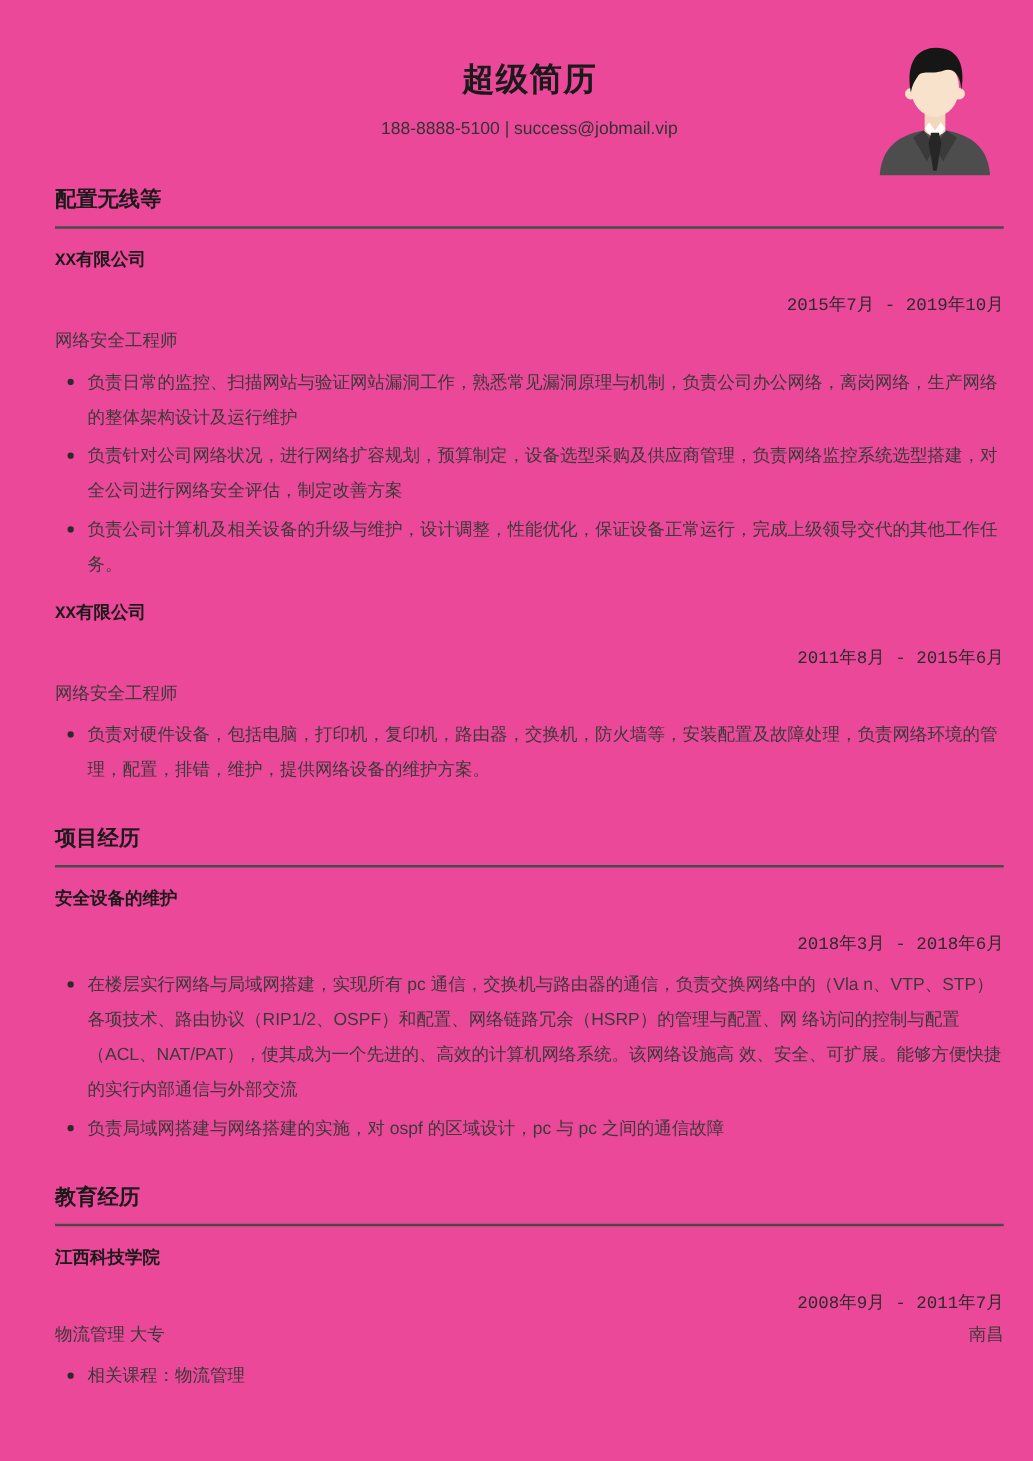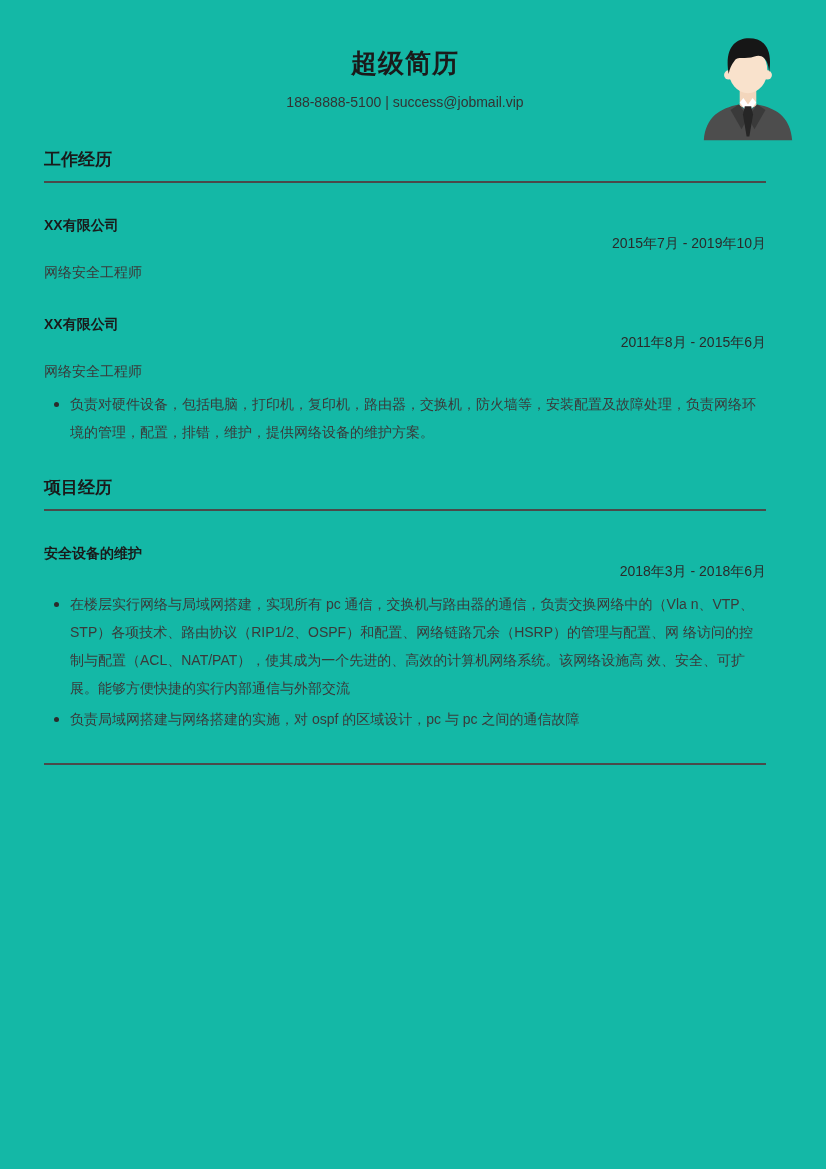--- a/index.html
+++ b/index.html
@@ -2,24 +2,24 @@
 <html lang="zh"><head>
 <meta charset="utf-8">
 <style>
   * { box-sizing: border-box; }
   html, body { margin: 0; padding: 0; background: #ffffff; }
   .page {
     position: relative;
     width: 826px;
     height: 1169px;
     margin: 0 auto;
-    background: #14b8a6;
+    background: #ec4899;
     font-family: "Liberation Sans", "DejaVu Sans", sans-serif;
     color: #3a3a3a;
-    padding: 34px 60px 0 44px;
+    padding: 34px 23px 0 44px;
     overflow: hidden;
   }
   
   .hdr { text-align: center; }
   .hdr h1 {
     margin: 12px 0 13px 0;
     font-size: 26px;
     font-weight: 700;
     color: #1a1a1a;
     letter-spacing: 1px;
@@ -46,22 +46,23 @@
   .rule {
     margin-top: 10px;
     border-bottom: 2px solid #4a4a4a;
     height: 0;
   }
   
   .entry { margin-top: 16px; }
   .entry-head {
     display: flex;
     justify-content: space-between;
-    align-items: center;
+    align-items: flex-start;
     font-size: 14px;
+    font-family: Liberation Mono, monospace;
   }
   .entry-name { font-weight: 700; color: #1a1a1a; }
   .entry-date { color: #2b2b2b; white-space: nowrap; margin-top: 36px; }
   .entry-role { margin-top: 11px; font-size: 14px; color: #3a3a3a; }
   .edu-row2 {
     display: flex;
     justify-content: space-between;
     margin-top: 8px;
     font-size: 14px;
     color: #3a3a3a;
@@ -111,29 +112,34 @@
       <path d="M41 77 L50 89 L59 77 L55 72 L50 79 L45 72 Z" fill="#ffffff"></path>
       <path d="M46.5 81 L53.5 81 L55.5 90 L51.5 114 L48.5 114 L44.5 90 Z" fill="#262626"></path>
       <circle cx="29" cy="47" r="5" fill="#f9e2cc"></circle>
       <circle cx="71" cy="47" r="5" fill="#f9e2cc"></circle>
       <ellipse cx="50" cy="42" rx="21" ry="25" fill="#f9e2cc"></ellipse>
       <path d="M29 46 C24 18 36 7 51 7 C68 7 77 19 73 44 C72 30 66 24 57 27 C47 30.5 38 26 35 32 C32 36 30 40 29 46 Z" fill="#161616"></path>
     </svg>
   </div>
 
   <div class="section first">
-    <h2>工作经历</h2>
+    <h2>配置无线等</h2>
     <div class="rule"></div>
 
     <div class="entry">
       <div class="entry-head">
         <span class="entry-name">XX有限公司</span>
         <span class="entry-date">2015年7月 - 2019年10月</span>
       </div>
       <div class="entry-role">网络安全工程师</div>
+      <ul class="bullets">
+        <li>负责日常的监控、扫描网站与验证网站漏洞工作，熟悉常见漏洞原理与机制，负责公司办公网络，离岗网络，生产网络的整体架构设计及运行维护</li>
+        <li>负责针对公司网络状况，进行网络扩容规划，预算制定，设备选型采购及供应商管理，负责网络监控系统选型搭建，对全公司进行网络安全评估，制定改善方案</li>
+        <li>负责公司计算机及相关设备的升级与维护，设计调整，性能优化，保证设备正常运行，完成上级领导交代的其他工作任务。</li>
+      </ul>
     </div>
 
     <div class="entry">
       <div class="entry-head">
         <span class="entry-name">XX有限公司</span>
         <span class="entry-date">2011年8月 - 2015年6月</span>
       </div>
       <div class="entry-role">网络安全工程师</div>
       <ul class="bullets">
         <li>负责对硬件设备，包括电脑，打印机，复印机，路由器，交换机，防火墙等，安装配置及故障处理，负责网络环境的管理，配置，排错，维护，提供网络设备的维护方案。</li>
@@ -151,18 +157,32 @@
         <span class="entry-date">2018年3月 - 2018年6月</span>
       </div>
       <ul class="bullets">
         <li>在楼层实行网络与局域网搭建，实现所有 pc 通信，交换机与路由器的通信，负责交换网络中的（Vla n、VTP、STP）各项技术、路由协议（RIP1/2、OSPF）和配置、网络链路冗余（HSRP）的管理与配置、网 络访问的控制与配置（ACL、NAT/PAT），使其成为一个先进的、高效的计算机网络系统。该网络设施高 效、安全、可扩展。能够方便快捷的实行内部通信与外部交流</li>
         <li>负责局域网搭建与网络搭建的实施，对 ospf 的区域设计，pc 与 pc 之间的通信故障</li>
       </ul>
     </div>
   </div>
 
   <div class="section">
+    <h2>教育经历</h2>
     <div class="rule"></div>
 
+    <div class="entry">
+      <div class="entry-head">
+        <span class="entry-name">江西科技学院</span>
+        <span class="entry-date">2008年9月 - 2011年7月</span>
+      </div>
+      <div class="edu-row2">
+        <span>物流管理 大专</span>
+        <span>南昌</span>
+      </div>
+      <ul class="bullets">
+        <li>相关课程：物流管理</li>
+      </ul>
+    </div>
   </div>
 
 
 </div>
 
 </body></html>

